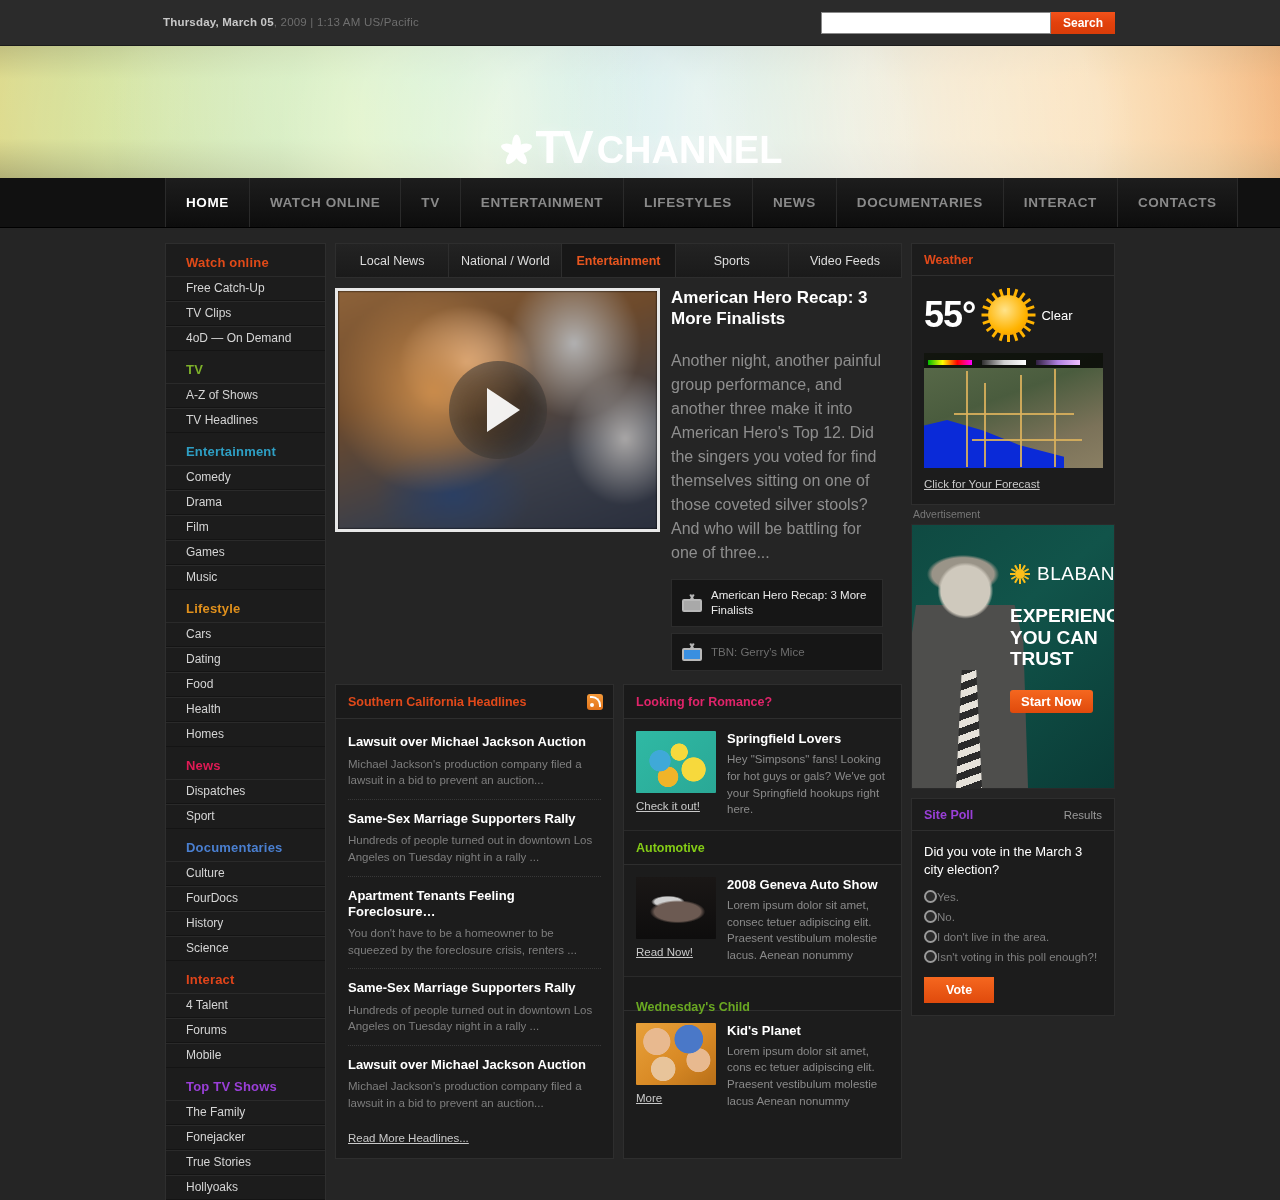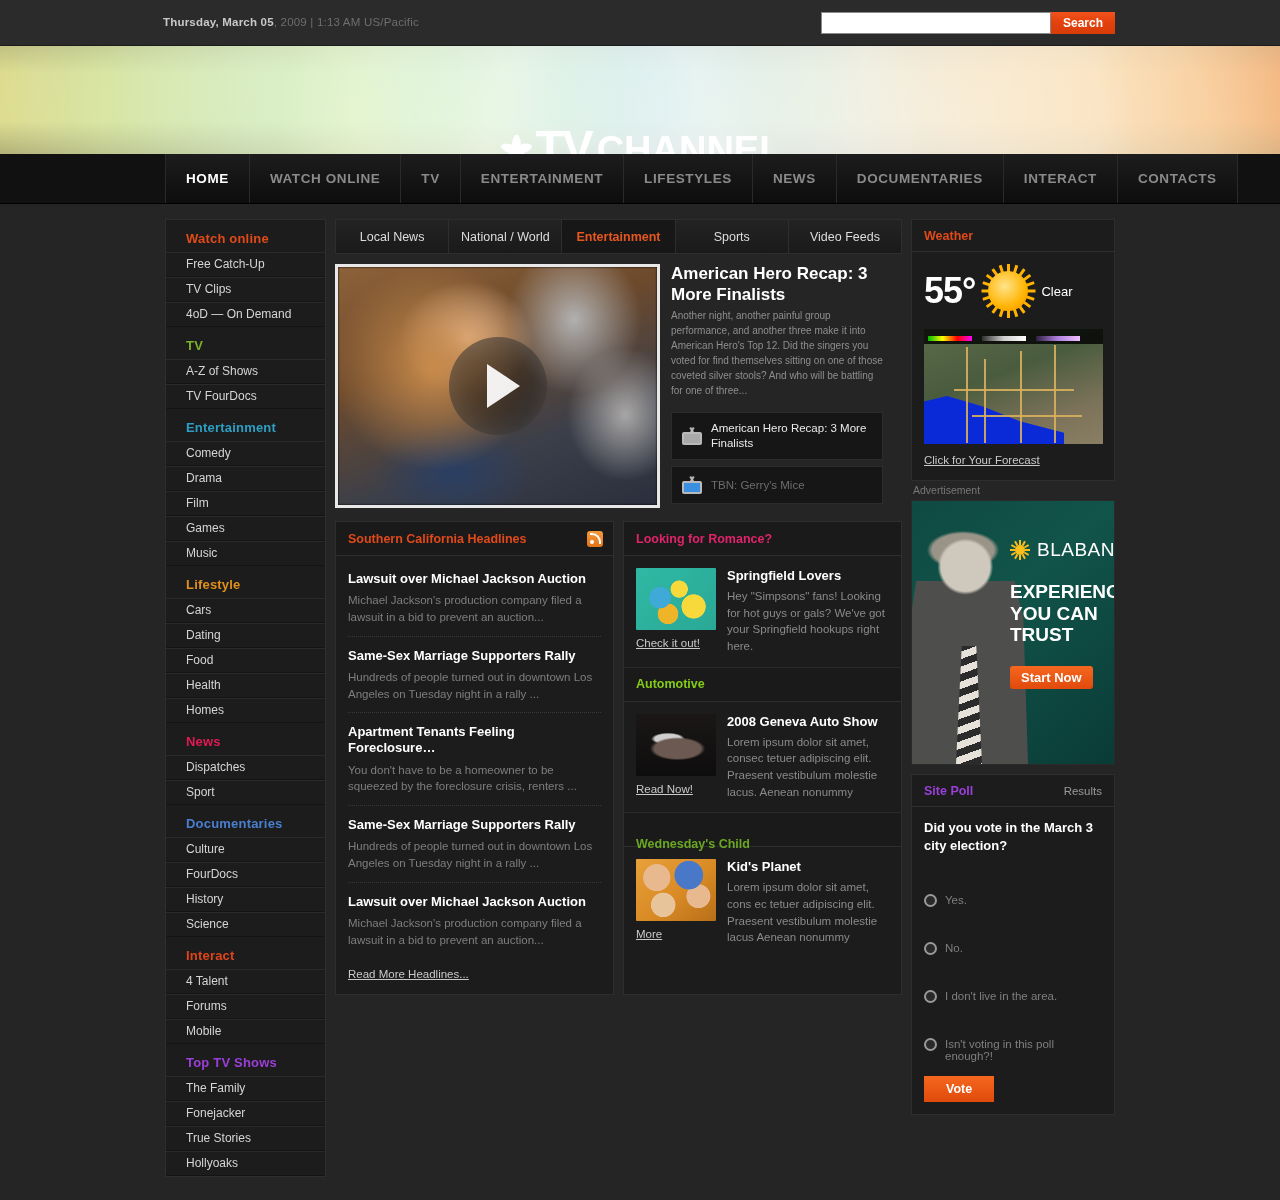--- a/index.html
+++ b/index.html
@@ -33,21 +33,21 @@
   }
   .search-btn {
     width: 64px; height: 22px; border: 0; cursor: pointer;
     background: linear-gradient(180deg,#f2521b 0%, #e2410c 50%, #d93c08 100%);
     color: #fff; font-size: 12px; font-weight: bold;
     font-family: "Liberation Sans", sans-serif;
   }
 
   
   .banner {
-    height: 108px; position: relative; overflow: hidden;
+    height: 132px; position: relative; overflow: hidden;
     background:
       linear-gradient(90deg,
         #c8c46a 0%, #a8c47a 8%, #74bfa0 20%,
         #2eb7b0 33%, #1aa5a8 43%, #2a9f96 52%,
         #5fa26d 62%, #c08a3a 74%, #e07a28 84%,
         #e2541e 93%, #d94a18 100%);
   }
   .banner::after {
     content:""; position:absolute; inset:0;
     background:
@@ -167,21 +167,21 @@
     cursor: pointer;
   }
   .play::after {
     content:""; position:absolute; left: 38px; top: 27px;
     border-left: 33px solid rgba(255,255,255,.93);
     border-top: 22px solid transparent;
     border-bottom: 22px solid transparent;
   }
   .feat-text { width: 212px; }
   .feat-title { font-size: 17px; font-weight: bold; color: #fff; line-height: 1.22; }
-  .feat-desc { margin-top: 3px; font-size: 10px; color: #8e8e8e; line-height: 1.5; }
+  .feat-desc { margin-top: 20px; font-size: 16px; color: #8e8e8e; line-height: 1.5; }
 
   .playlist { margin-top: 14px; display: flex; flex-direction: column; gap: 6px; }
   .pl-item {
     display: flex; align-items: center; gap: 9px;
     border: 1px solid #2c2c2c; background: #161616;
     padding: 8px 10px; cursor: pointer; min-height: 38px;
   }
   .pl-item .label { font-size: 11.5px; color: #6d6d6d; line-height: 1.3; }
   .pl-item.active .label { color: #e9e9e9; }
   .tv-icon { width: 20px; height: 17px; position: relative; flex: 0 0 20px; }
@@ -343,23 +343,23 @@
     color: #fff; font-size: 19px; font-weight: bold; line-height: 1.14;
   }
   .ad-btn {
     position: absolute; left: 98px; top: 165px;
     background: linear-gradient(180deg,#f5671f,#e04a0c);
     color: #fff; font-size: 13px; font-weight: bold;
     padding: 4px 11px; border-radius: 3px; cursor: pointer;
   }
 
   .poll-body { padding: 12px; }
-  .poll-q { font-size: 13px; font-weight: bold; color: #fff; line-height: 1.35; }
+  .poll-q { font-size: 13px; font-weight: normal; color: #fff; line-height: 1.35; }
   .poll-opts { margin-top: 12px; display: flex; flex-direction: column; gap: 7px; }
-  .opt { display: flex; align-items: flex-start; gap: 8px; cursor: pointer; margin-top: 28px; }
+  .opt { display: flex; align-items: center; cursor: pointer; }
   .radio {
     width: 13px; height: 13px; border-radius: 50%;
     border: 2px solid #9a9a9a; background: #2a2a2a; flex: 0 0 13px;
   }
   .opt .otxt { font-size: 11.5px; color: #7f7f7f; }
   .vote-btn {
     margin-top: 14px; border: 0; cursor: pointer;
     background: linear-gradient(180deg,#f5671f,#e04a0c);
     color: #fff; font-size: 12.5px; font-weight: bold;
     padding: 6px 22px; font-family: "Liberation Sans", sans-serif;
@@ -401,21 +401,21 @@
 <div class="page">
 
   <div class="col-left panel">
     <div id="sidebar-groups">
         <div class="side-group-title" style="color: rgb(224, 74, 24);">Watch online</div>
         <a class="side-link">Free Catch-Up</a>
         <a class="side-link">TV Clips</a>
         <a class="side-link">4oD — On Demand</a>
         <div class="side-group-title" style="color: rgb(125, 176, 42);">TV</div>
         <a class="side-link">A-Z of Shows</a>
-        <a class="side-link">TV FourDocs</a>
+        <a class="side-link">TV Headlines</a>
         <div class="side-group-title" style="color: rgb(46, 159, 196);">Entertainment</div>
         <a class="side-link">Comedy</a>
         <a class="side-link">Drama</a>
         <a class="side-link">Film</a>
         <a class="side-link">Games</a>
         <a class="side-link">Music</a>
         <div class="side-group-title" style="color: rgb(224, 144, 28);">Lifestyle</div>
         <a class="side-link">Cars</a>
         <a class="side-link">Dating</a>
         <a class="side-link">Food</a>

